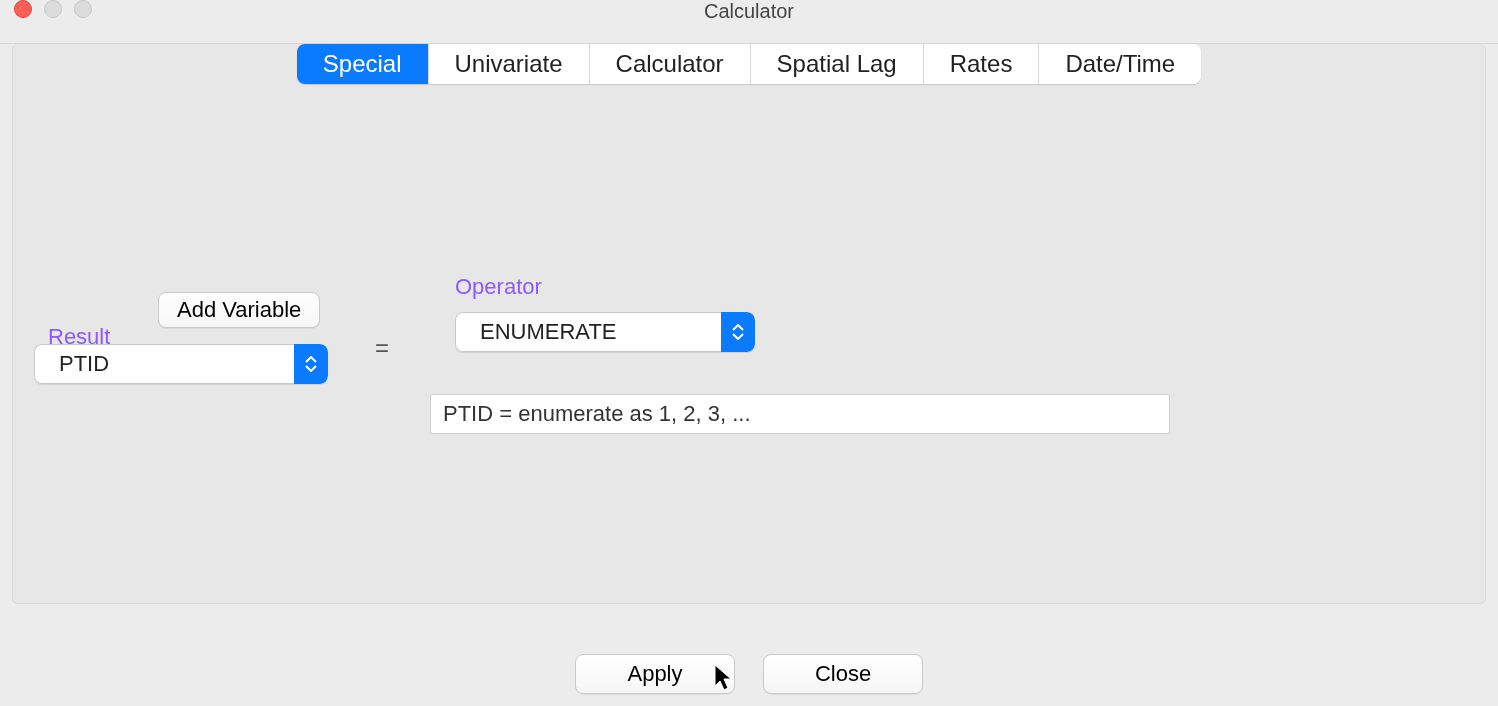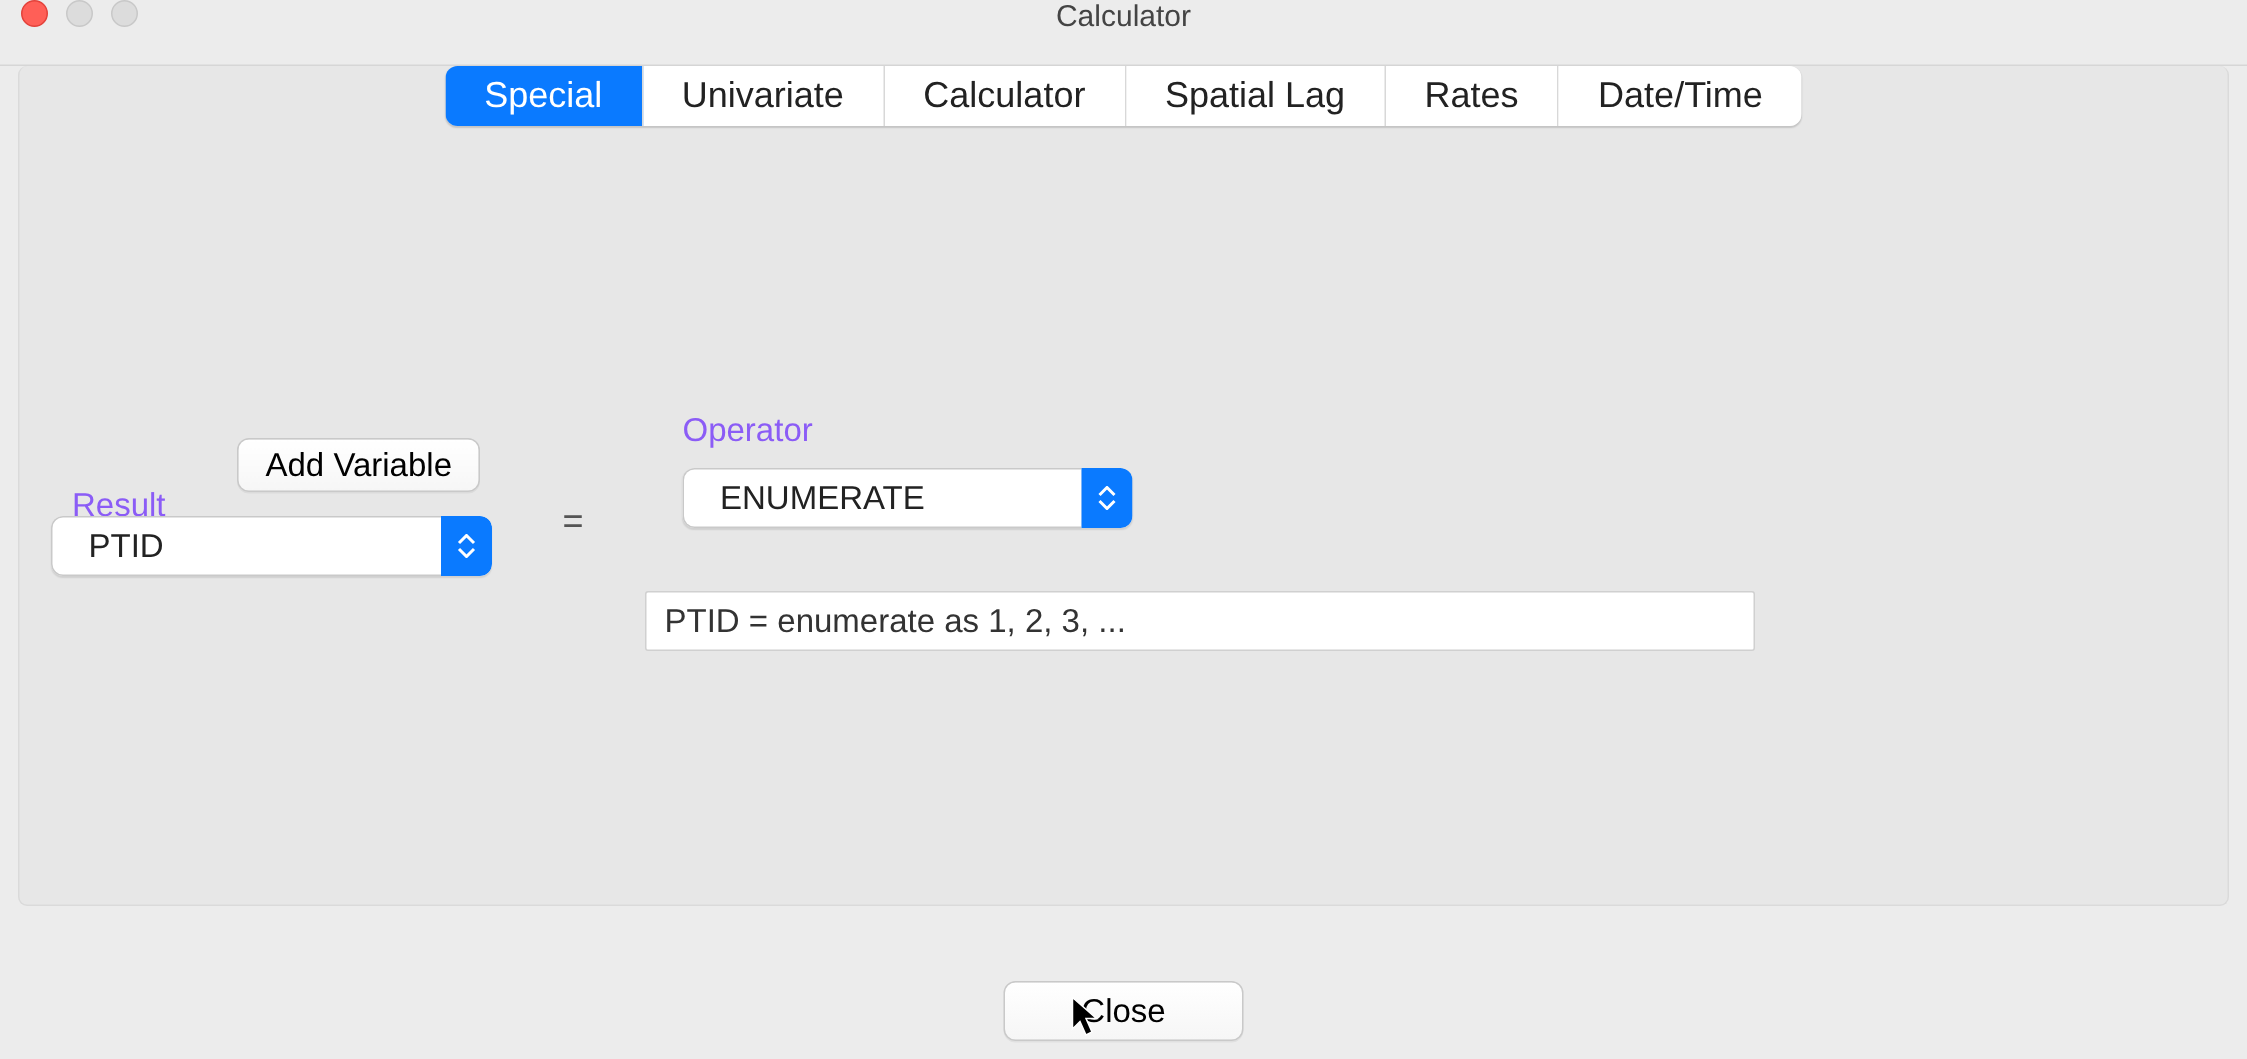--- a/index.html
+++ b/index.html
@@ -108,18 +108,19 @@
       </div>
     </div>
   </div>
 
   <div class="row preview">
     <div class="preview-box">PTID = enumerate as 1, 2, 3, ...</div>
   </div>
 </div>
 
 <div class="footer">
+  <button class="mac-btn">Apply</button>
   <button class="mac-btn">Close</button>
 </div>
 
 <svg class="cursor" style="left:714px; top:664px;" width="22" height="28" viewBox="0 0 22 28">
   <polygon points="1,1 1,22 6,17 10,26 14,24 10,15 17,15" fill="#000" stroke="#fff" stroke-width="1"></polygon>
 </svg>
 
 </body></html>

